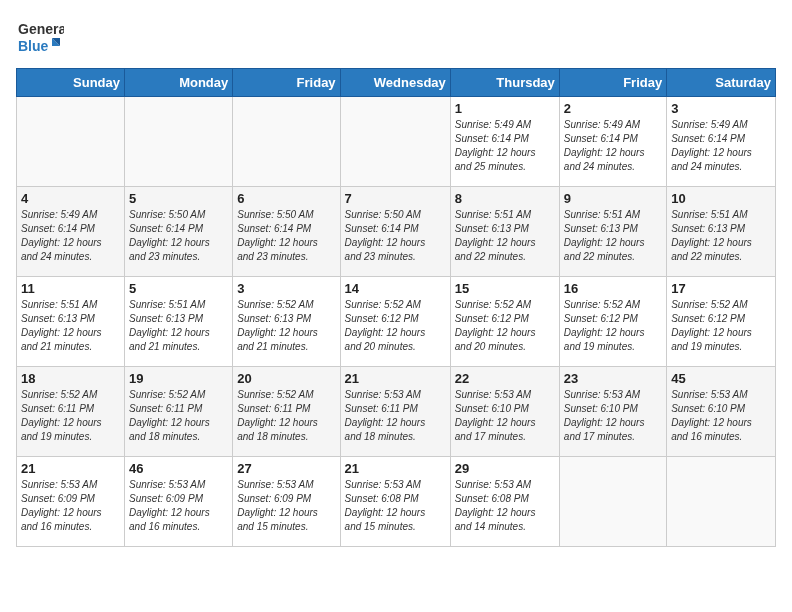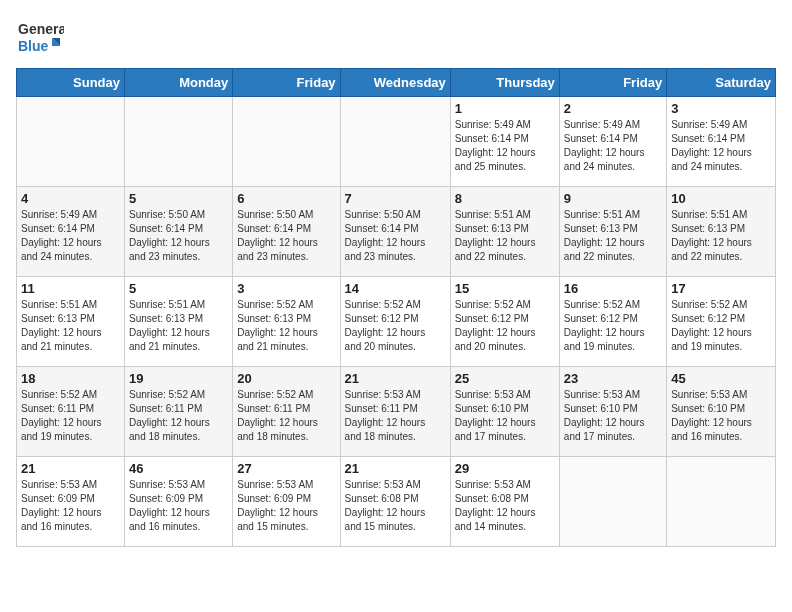--- a/index.html
+++ b/index.html
@@ -58,20 +58,21 @@
       font-size: 13px;
       font-weight: bold;
       color: #222;
       display: block;
       margin-bottom: 2px;
     }
     .day-info {
       color: #333;
       line-height: 1.4;
       font-size: 10px;
+      font-style: italic;
     }
     .empty-cell {
       background: #f9f9f9;
     }
     tbody tr:nth-child(even) {
       background: #f5f5f5;
     }
     tbody tr td:empty, tbody tr td.empty-cell {
       background: #f9f9f9;
     }
@@ -259,21 +260,21 @@
 and 18 minutes.</div>
         </td>
         <td>
           <span class="day-num">21</span>
           <div class="day-info" style="white-space: pre-line;">Sunrise: 5:53 AM
 Sunset: 6:11 PM
 Daylight: 12 hours
 and 18 minutes.</div>
         </td>
         <td>
-          <span class="day-num">25</span>
+          <span class="day-num">22</span>
           <div class="day-info" style="white-space: pre-line;">Sunrise: 5:53 AM
 Sunset: 6:10 PM
 Daylight: 12 hours
 and 17 minutes.</div>
         </td>
         <td>
           <span class="day-num">23</span>
           <div class="day-info" style="white-space: pre-line;">Sunrise: 5:53 AM
 Sunset: 6:10 PM
 Daylight: 12 hours

